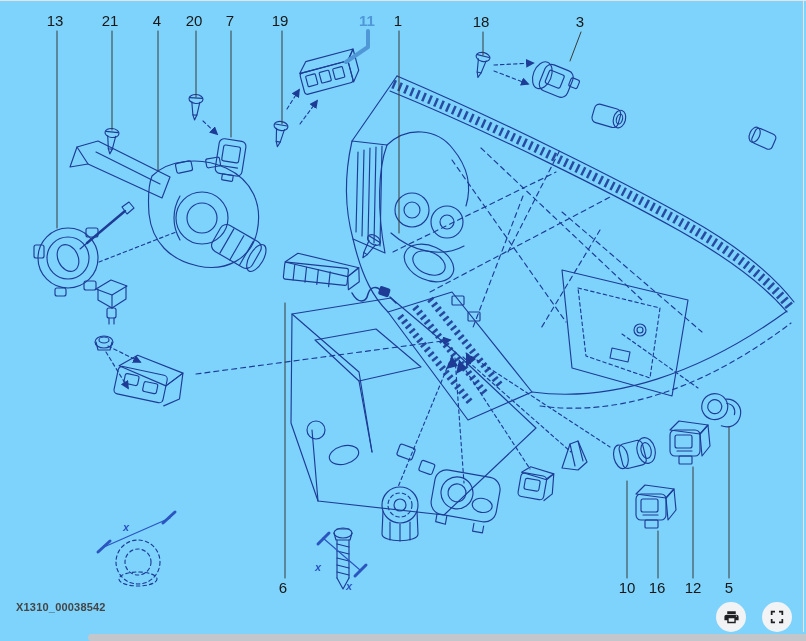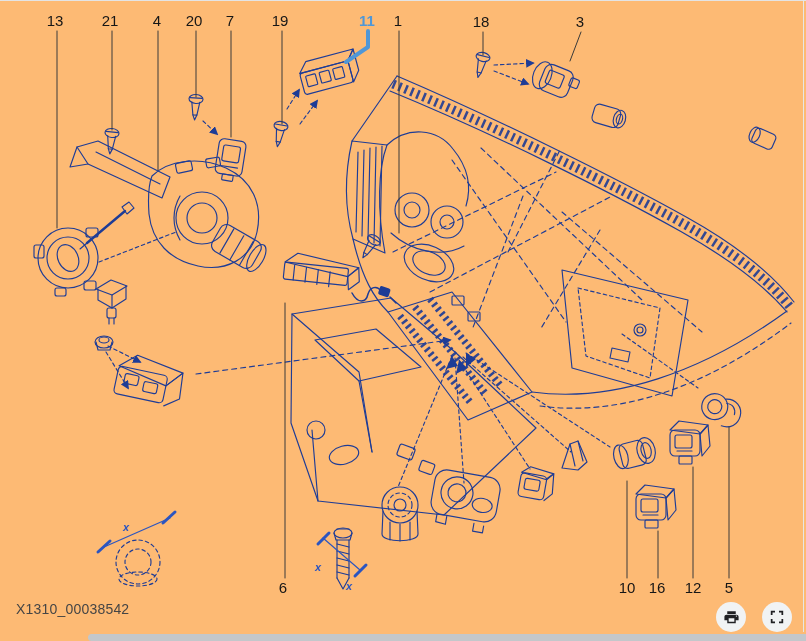--- a/index.html
+++ b/index.html
@@ -1,30 +1,30 @@
 <!DOCTYPE html>
 <html><head>
 <meta charset="utf-8">
 <style>
   html,body{margin:0;padding:0;background:#fff;}
-  #stage{position:relative;width:806px;height:641px;background:#fdba74;overflow:hidden;
+  #stage{position:relative;width:806px;height:641px;background:#7dd3fc;overflow:hidden;
          font-family:"Liberation Sans",sans-serif;}
   #stage .edge-top{position:absolute;left:0;top:0;width:806px;height:1px;background:#e4e4e4;}
   #stage .edge-right{position:absolute;right:2px;top:0;width:1px;height:632px;background:#e6e6e6;}
   #diagram-svg{position:absolute;left:0;top:0;}
   .art{stroke:#1e3c96;fill:none;stroke-width:1.15;stroke-linecap:round;stroke-linejoin:round;}
   .art .solid{fill:#1e3c96;stroke:none;}
   .art .thick-hatch{stroke-width:7;stroke-dasharray:2.5 3.5;opacity:.92;stroke-linecap:butt;}
   .art .band-hatch{stroke-width:9;stroke-dasharray:2.5 4;opacity:.9;stroke-linecap:butt;}
   .art .dash{stroke-dasharray:5 4;}
   .art .dash2{stroke-dasharray:3.5 3;}
   .art .dim{stroke:#2b55c0;}
   .art .dimtick{stroke:#2b55c0;stroke-width:3;}
-  #figure-code{position:absolute;left:16px;top:601px;font-size:14px;color:#454545;
-               letter-spacing:.2px;}
+  #figure-code{position:absolute;left:16px;top:601px;font-size:11px;color:#454545;
+               letter-spacing:.2px;font-weight:bold;}
   .round-btn{position:absolute;width:30px;height:30px;border-radius:50%;background:#f1f3f4;
              display:flex;align-items:center;justify-content:center;cursor:pointer;}
   .round-btn svg{display:block;}
   #print-btn{left:716px;top:602px;}
   #fullscreen-btn{left:762px;top:602px;}
   #hscrollbar{position:absolute;left:88px;top:634px;width:718px;height:7px;
               background:#c3c7cb;border-radius:4px 0 0 4px;}
 </style>
 </head>
 <body>

